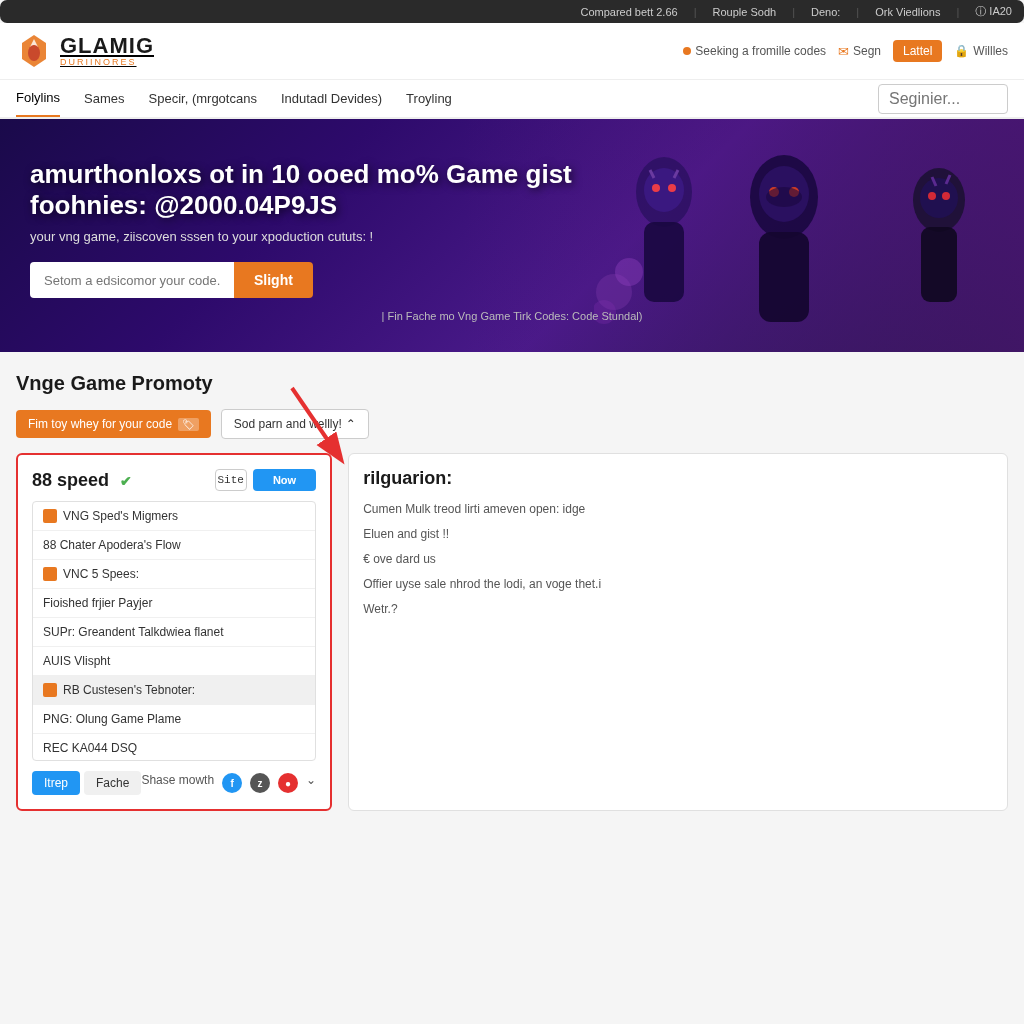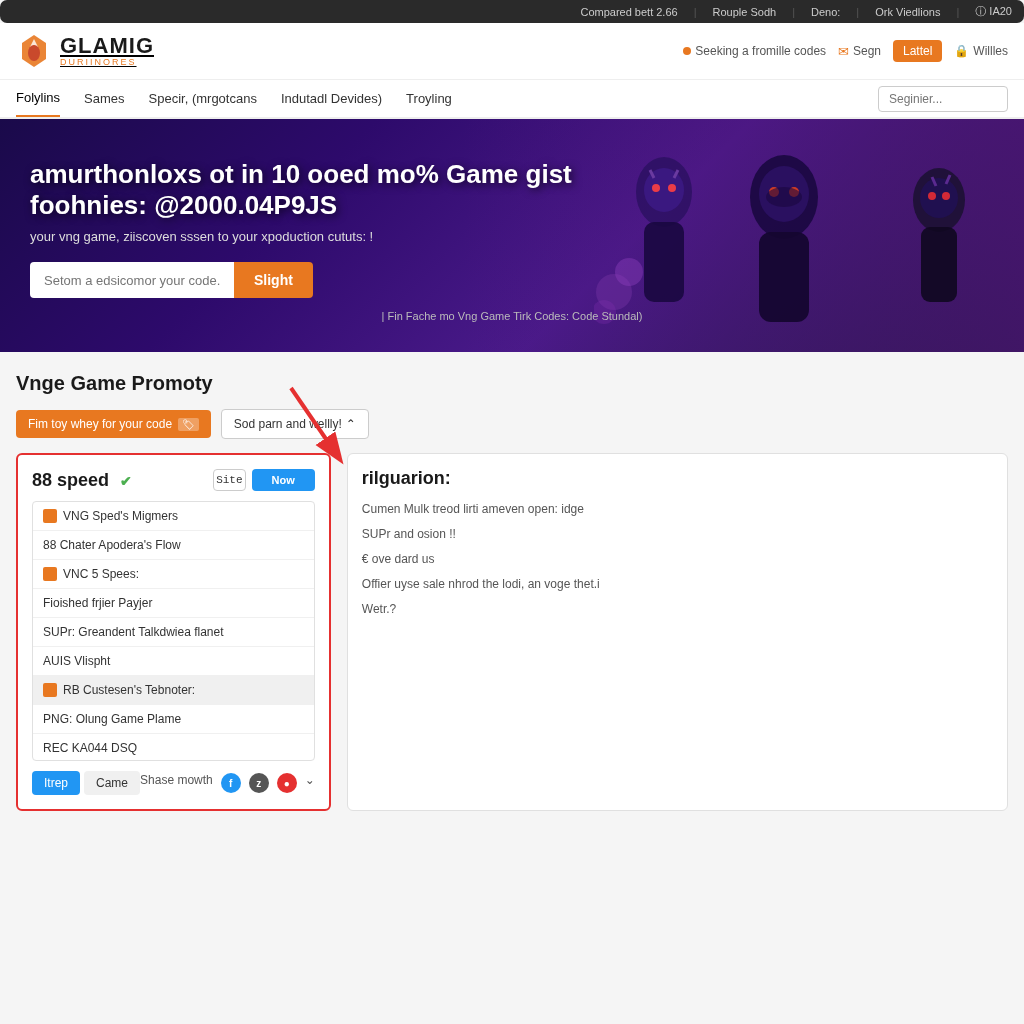--- a/index.html
+++ b/index.html
@@ -111,21 +111,21 @@
     }
     .nav a.active {
       color: #000000;
       border-bottom: 2px solid #e87820;
     }
     .nav-search {
       margin-left: auto;
       border: 1px solid #ccc;
       border-radius: 4px;
       padding: 5px 10px;
-      font-size: 12px;
+      font-size: 16px;
       color: #999;
       width: 130px;
     }
 
     
     .hero {
       background: linear-gradient(135deg, #1a0a4a 0%, #2d0a6b 30%, #4a1a8a 60%, #1a1a3a 100%);
       padding: 40px 30px 30px 30px;
       position: relative;
       overflow: hidden;
@@ -592,36 +592,36 @@
           </div>
           <div class="game-list-item">
             <span>REC KA044 DSQ</span>
           </div>
 
         </div>
 
         <div class="panel-footer">
           <div class="footer-tabs">
             <button class="tab-btn active">Itrep</button>
-            <button class="tab-btn inactive">Came</button>
+            <button class="tab-btn inactive">Fache</button>
           </div>
           <div class="footer-right">
             <span>Shase mowth</span>
             <span class="share-circle sc-blue">f</span>
             <span class="share-circle sc-dark">z</span>
             <span class="share-circle sc-red">●</span>
             <span>⌄</span>
           </div>
         </div>
       </div>
     </div>
 
     <div class="side-panel">
       <div class="side-panel-title">rilguarion:</div>
       <p>Cumen Mulk treod lirti ameven open: idge</p>
-      <p>SUPr and osion !!</p>
+      <p>Eluen and gist !!</p>
       <p>€ ove dard us</p>
       <p>Offier uyse sale nhrod the lodi, an voge thet.i</p>
       <p>Wetr.?</p>
     </div>
 
   </div>
 </div>
 
 </body></html>

